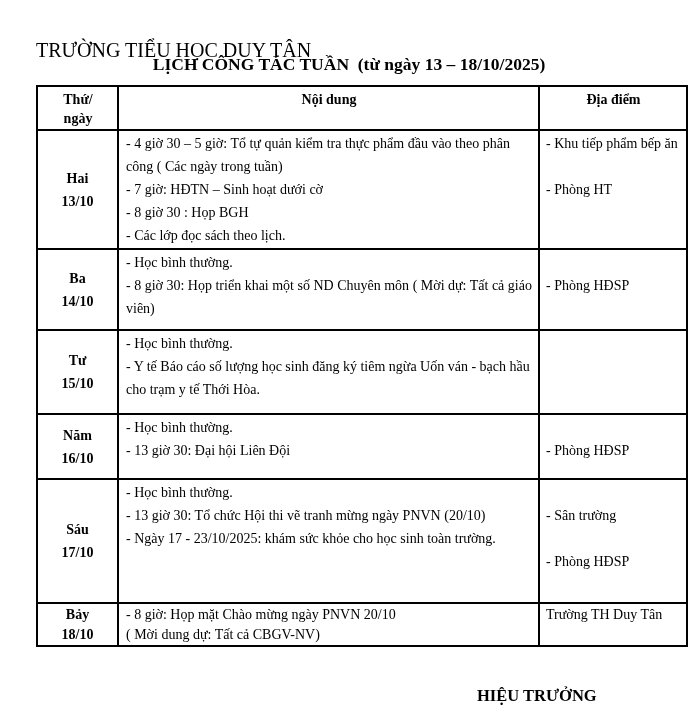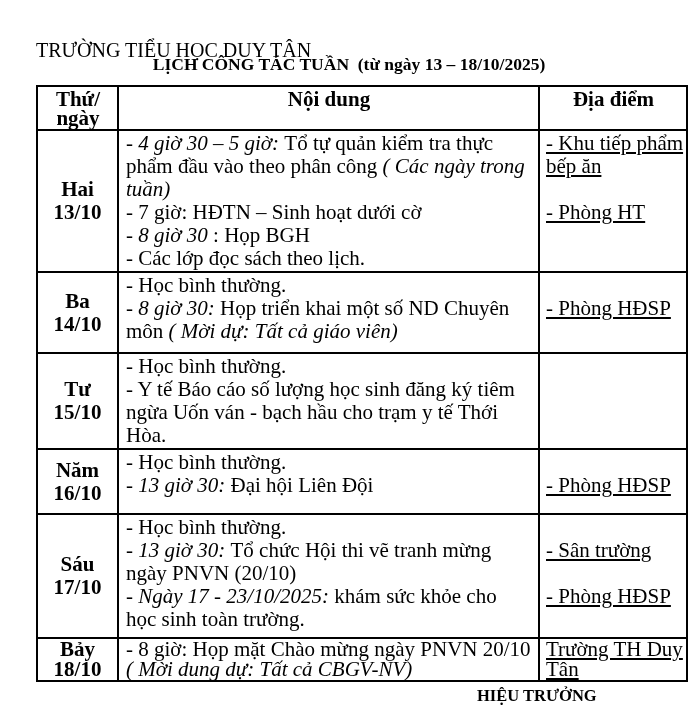--- a/index.html
+++ b/index.html
@@ -37,21 +37,21 @@
     position: absolute;
     left: 36px;
     top: 85px;
     width: 650px;
     border-collapse: collapse;
     table-layout: fixed;
   }
   .schedule th, .schedule td {
     border: 2px solid #000000;
     vertical-align: top;
-    font-size: 21px;
+    font-size: 14px;
     line-height: 23px;
     padding: 1px 6px 1px 7px;
     overflow: hidden;
   }
   .schedule th {
     font-weight: bold;
     text-align: center;
     white-space: pre-line;
     line-height: 19px;
     padding-top: 3px;
@@ -61,27 +61,26 @@
     text-align: center;
     vertical-align: middle;
     white-space: pre-line;
     padding-left: 2px;
     padding-right: 2px;
     margin-left: 46px;
   }
   .schedule td.location-cell {
     padding-left: 6px;
     padding-right: 0;
-    text-decoration: underline;
   }
   .para { margin: 0; }
   .loc-line { min-height: 23px; }
   tr.tight td { line-height: 19.5px; }
   tr.tight .loc-line { min-height: 19.5px; }
-  .it { font-style: italic; }
+  .it { }
   .bd { font-weight: normal; }
   .signature {
     position: absolute;
     left: 477px;
     top: 686px;
     font-weight: bold;
     font-size: 16.5px;
   }
 </style>
 </head>

